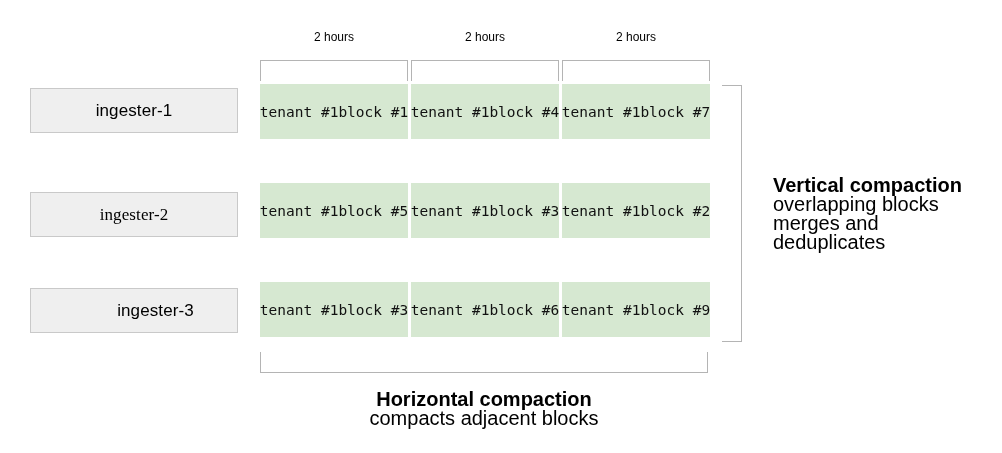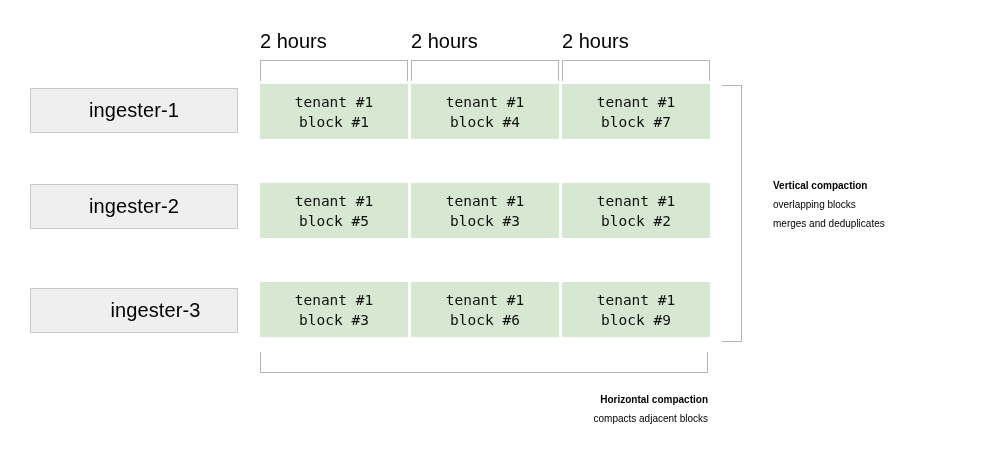--- a/index.html
+++ b/index.html
@@ -25,49 +25,50 @@
     position: absolute;
     left: 30px;
     width: 208px;
     height: 45px;
     background: #efefef;
     border: 1px solid #c9c9c9;
     box-sizing: border-box;
     display: flex;
     align-items: center;
     justify-content: center;
-    font-size: 20px;
+    font-size: 17px;
     color: #000;
     letter-spacing: 0.1px;
   }
 
   
   .block {
     position: absolute;
     width: 148px;
     height: 55px;
     background: #d6e8d1;
     display: flex;
-    flex-direction: column;
+    flex-direction: row;
     align-items: center;
     justify-content: center;
     font-family: "DejaVu Sans Mono", "Liberation Mono", monospace;
     font-size: 14.5px;
     line-height: 20px;
     color: #111;
     white-space: pre;
   }
   .block .line { display: block; }
 
   
   .hours-label {
     position: absolute;
     top: 30px;
     width: 148px;
-    font-size: 20px;
+    text-align: center;
+    font-size: 12px;
     color: #000;
   }
 
   
   .top-bracket {
     position: absolute;
     top: 60px;
     width: 148px;
     height: 21px;
     border-top: 1.4px solid #b4b4b4;
@@ -98,41 +99,41 @@
     height: 257px;
     border-right: 1.4px solid #b4b4b4;
     border-top: 1.4px solid #b4b4b4;
     border-bottom: 1.4px solid #b4b4b4;
     box-sizing: border-box;
   }
 
   
   .caption {
     position: absolute;
-    font-size: 10px;
+    font-size: 20px;
     line-height: 19px;
     color: #000;
   }
   .caption .title {
     display: block;
     font-weight: bold;
   }
   .caption .sub { display: block; }
 
   #caption-vertical {
     left: 773px;
     top: 176px;
     width: 220px;
     text-align: left;
   }
   #caption-horizontal {
     left: 260px;
     top: 390px;
     width: 448px;
-    text-align: right;
+    text-align: center;
   }
 </style>
 </head>
 <body>
 
 <div id="diagram">
 
   <div class="hours-label" style="left:260px;">2 hours</div>
   <div class="hours-label" style="left:411px;">2 hours</div>
   <div class="hours-label" style="left:562px;">2 hours</div>
@@ -150,21 +151,21 @@
   </div>
   <div class="block" style="left:411px; top:84px;">
     <span class="line">tenant #1</span>
     <span class="line">block #4</span>
   </div>
   <div class="block" style="left:562px; top:84px;">
     <span class="line">tenant #1</span>
     <span class="line">block #7</span>
   </div>
 
-  <div class="ingester-box" style="top:184px;">
+  <div class="ingester-box" style="top:192px;font-family:Liberation Serif, serif;">
     <span>ingester-2</span>
   </div>
   <div class="block" style="left:260px; top:183px;">
     <span class="line">tenant #1</span>
     <span class="line">block #5</span>
   </div>
   <div class="block" style="left:411px; top:183px;">
     <span class="line">tenant #1</span>
     <span class="line">block #3</span>
   </div>

